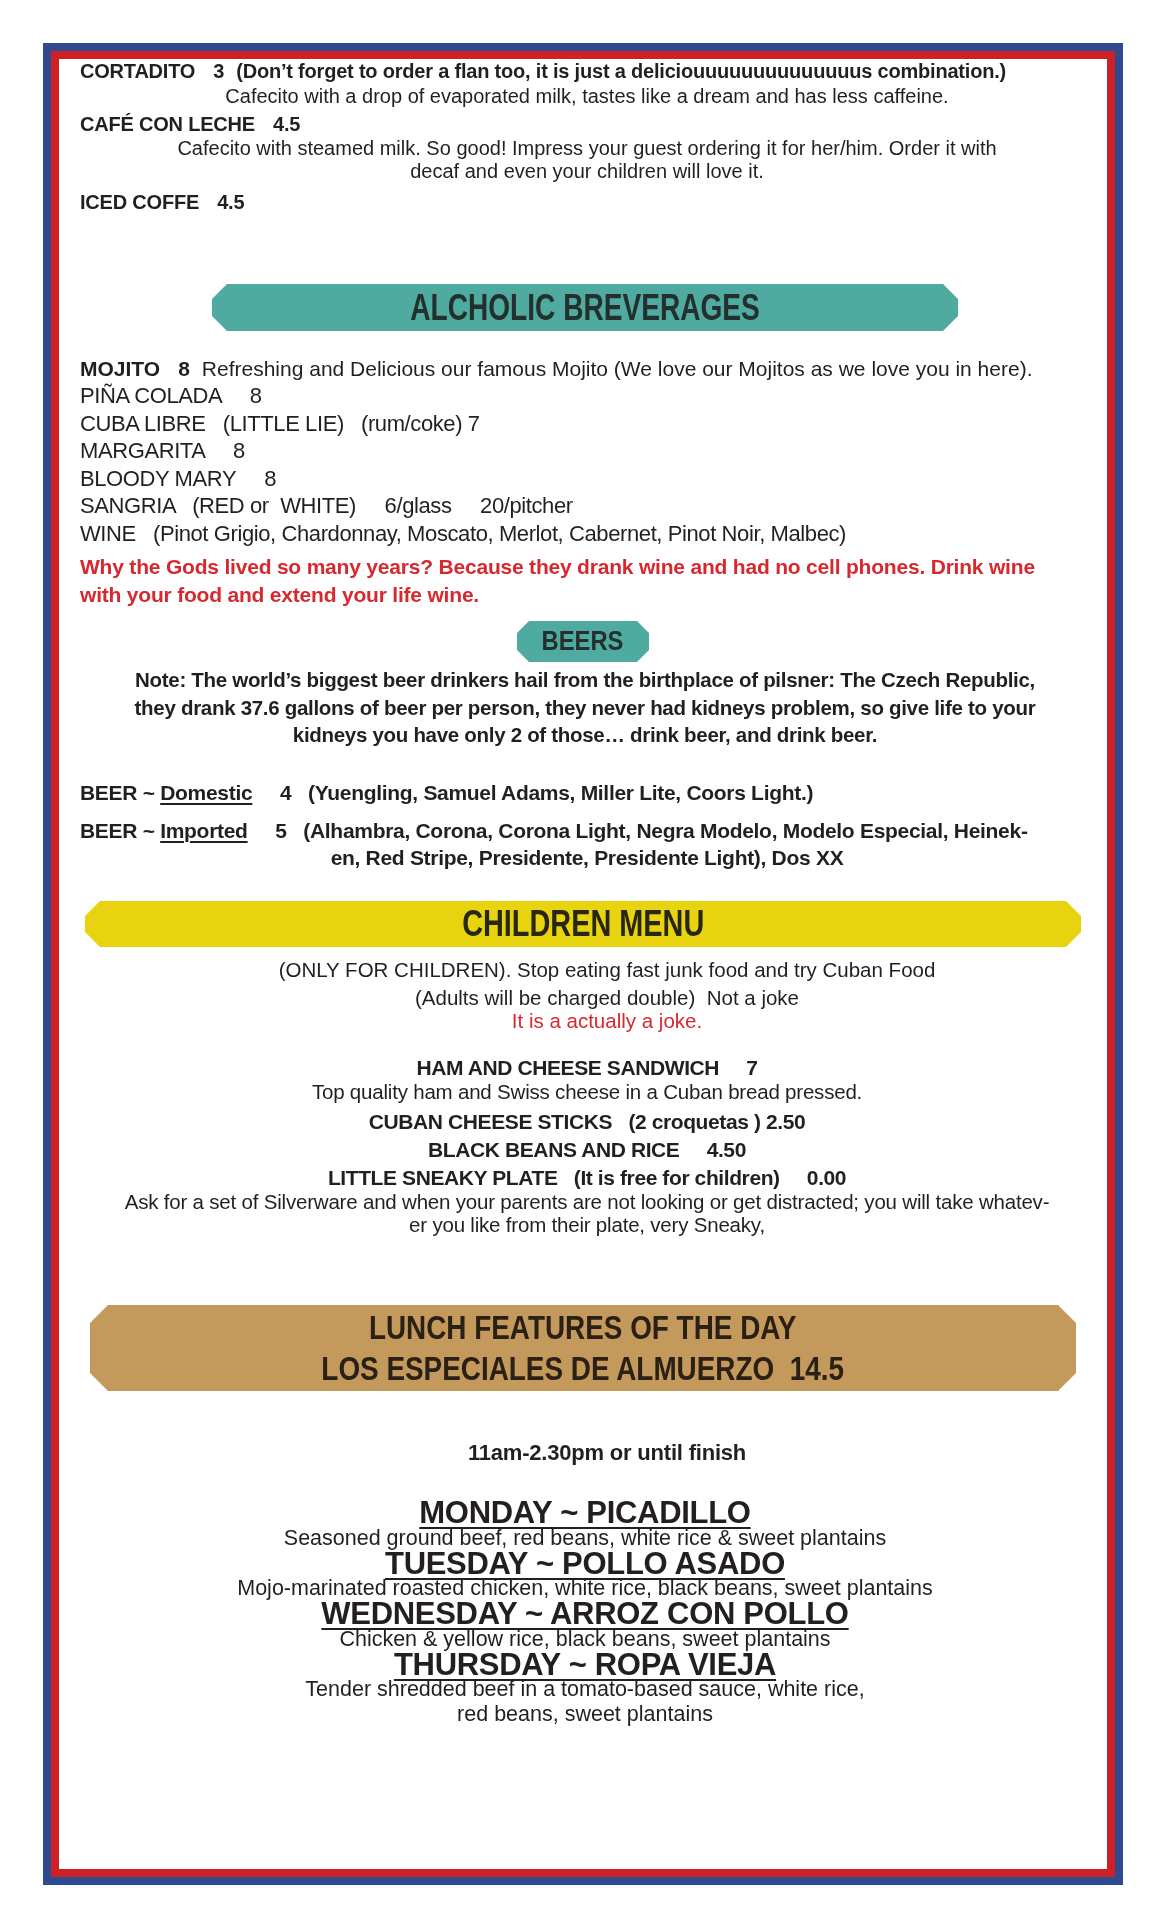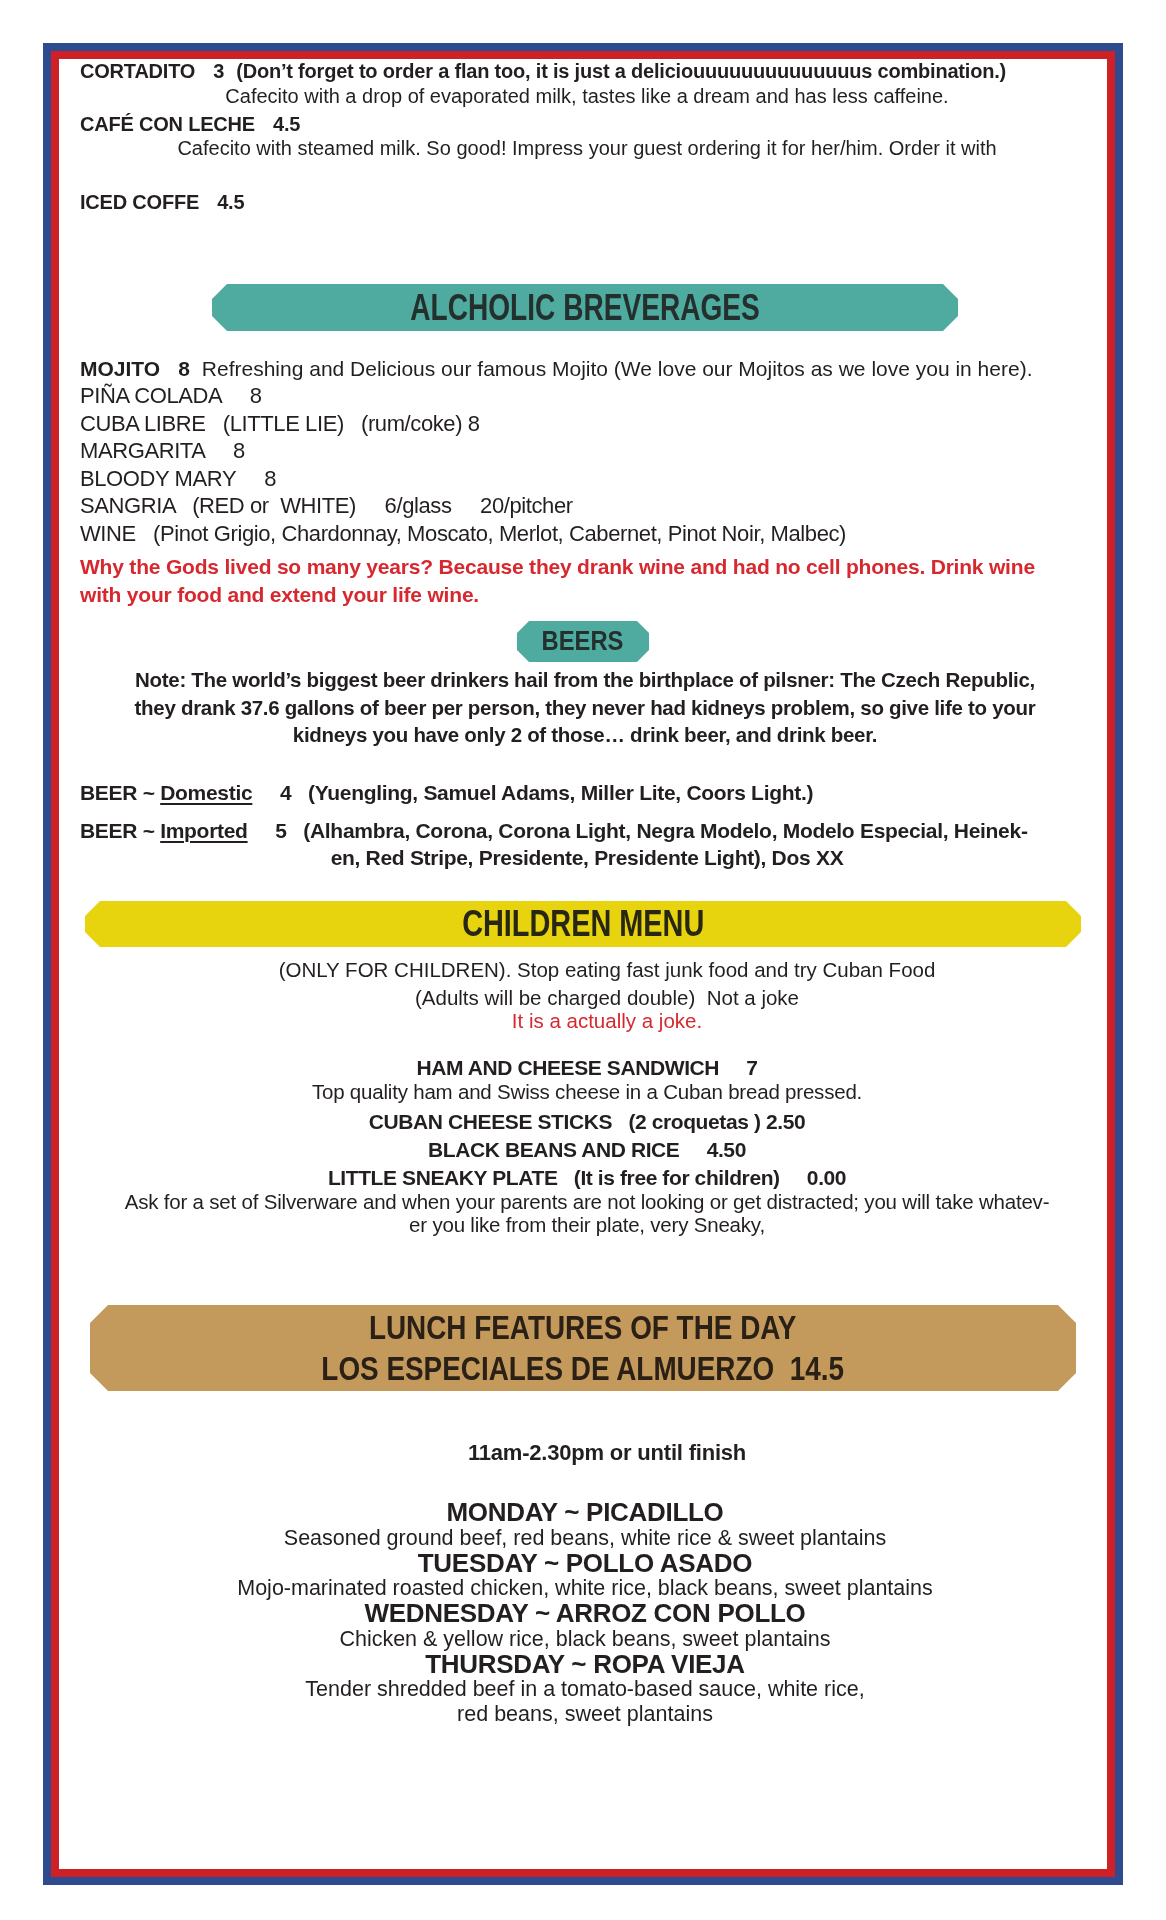--- a/index.html
+++ b/index.html
@@ -42,58 +42,59 @@
   .tan-text{color:#2b2016;font-size:34px;line-height:41px;transform:scaleX(0.82);}
   .drink{font-weight:normal;font-size:22px;letter-spacing:-0.4px;line-height:22px;margin-bottom:5.5px;white-space:pre;}
   .quote-line{font-weight:bold;font-size:21px;line-height:28px;letter-spacing:-0.2px;white-space:pre;}
   .note-line{font-weight:bold;font-size:20.5px;line-height:27.5px;letter-spacing:-0.3px;white-space:pre;text-align:center;}
   .beer-line{font-size:21px;letter-spacing:-0.3px;}
   .kid-title{font-weight:bold;font-size:21px;letter-spacing:-0.4px;}
   .kid-desc{font-size:20.5px;letter-spacing:-0.2px;}
   .sub{font-size:20.5px;}
   .hours{font-size:22px;letter-spacing:-0.2px;}
   .specials{position:absolute;left:60px;right:56px;top:1500px;text-align:center;}
-  .sp-day{font-weight:bold;font-size:26px;line-height:25.5px;letter-spacing:-0.3px;
-    text-decoration-thickness:2px;text-underline-offset:4px;white-space:pre;}
+  .sp-day{font-weight:bold;font-size:31px;line-height:25.5px;letter-spacing:-0.3px;
+    text-decoration:underline;text-decoration-thickness:2px;text-underline-offset:4px;white-space:pre;}
   .sp-desc{font-size:21.5px;line-height:25px;white-space:pre;}
 </style>
 </head>
 <body>
 
 <div class="page">
 
   <div class="frame-outer">
     <div class="frame-inner"></div>
   </div>
 
   <div class="line coffee-title" style="top:60px">
     <span class="b pre">CORTADITO</span><span class="b pre price">3</span><span class="b pre note">(Don’t forget to order a flan too, it is just a deliciouuuuuuuuuuuuuus combination.)</span>
   </div>
   <div class="line pre" style="top:85px">Cafecito with a drop of evaporated milk, tastes like a dream and has less caffeine.</div>
 
   <div class="line coffee-title" style="top:113px">
     <span class="b pre">CAFÉ CON LECHE</span><span class="b pre price">4.5</span>
   </div>
   <div class="line pre" style="top:137px">Cafecito with steamed milk. So good! Impress your guest ordering it for her/him. Order it with</div>
+  <div class="line pre" style="top:160px">decaf and even your children will love it.</div>
 
   <div class="line coffee-title" style="top:191px">
     <span class="b pre">ICED COFFE</span><span class="b pre price">4.5</span>
   </div>
 
   <div class="banner teal-banner cut15" style="top:284px;left:212px;width:746px;height:47px">
     <span class="banner-text">ALCHOLIC BREVERAGES</span>
   </div>
 
   <div class="line" style="top:357px;font-size:21px">
     <span class="b pre">MOJITO</span><span class="b pre price">8</span><span class="pre note">Refreshing and Delicious our famous Mojito (We love our Mojitos as we love you in here).</span>
   </div>
 
   <div class="line" style="top:385px">
     <div class="drink">PIÑA COLADA     8</div>
-    <div class="drink">CUBA LIBRE   (LITTLE LIE)   (rum/coke) 8</div>
+    <div class="drink">CUBA LIBRE   (LITTLE LIE)   (rum/coke) 7</div>
     <div class="drink">MARGARITA     8</div>
     <div class="drink">BLOODY MARY     8</div>
     <div class="drink">SANGRIA   (RED or  WHITE)     6/glass     20/pitcher</div>
     <div class="drink">WINE   (Pinot Grigio, Chardonnay, Moscato, Merlot, Cabernet, Pinot Noir, Malbec)</div>
   </div>
 
   <div class="line red" style="top:553px">
     <div class="quote-line">Why the Gods lived so many years? Because they drank wine and had no cell phones. Drink wine</div>
     <div class="quote-line">with your food and extend your life wine.</div>
   </div>

